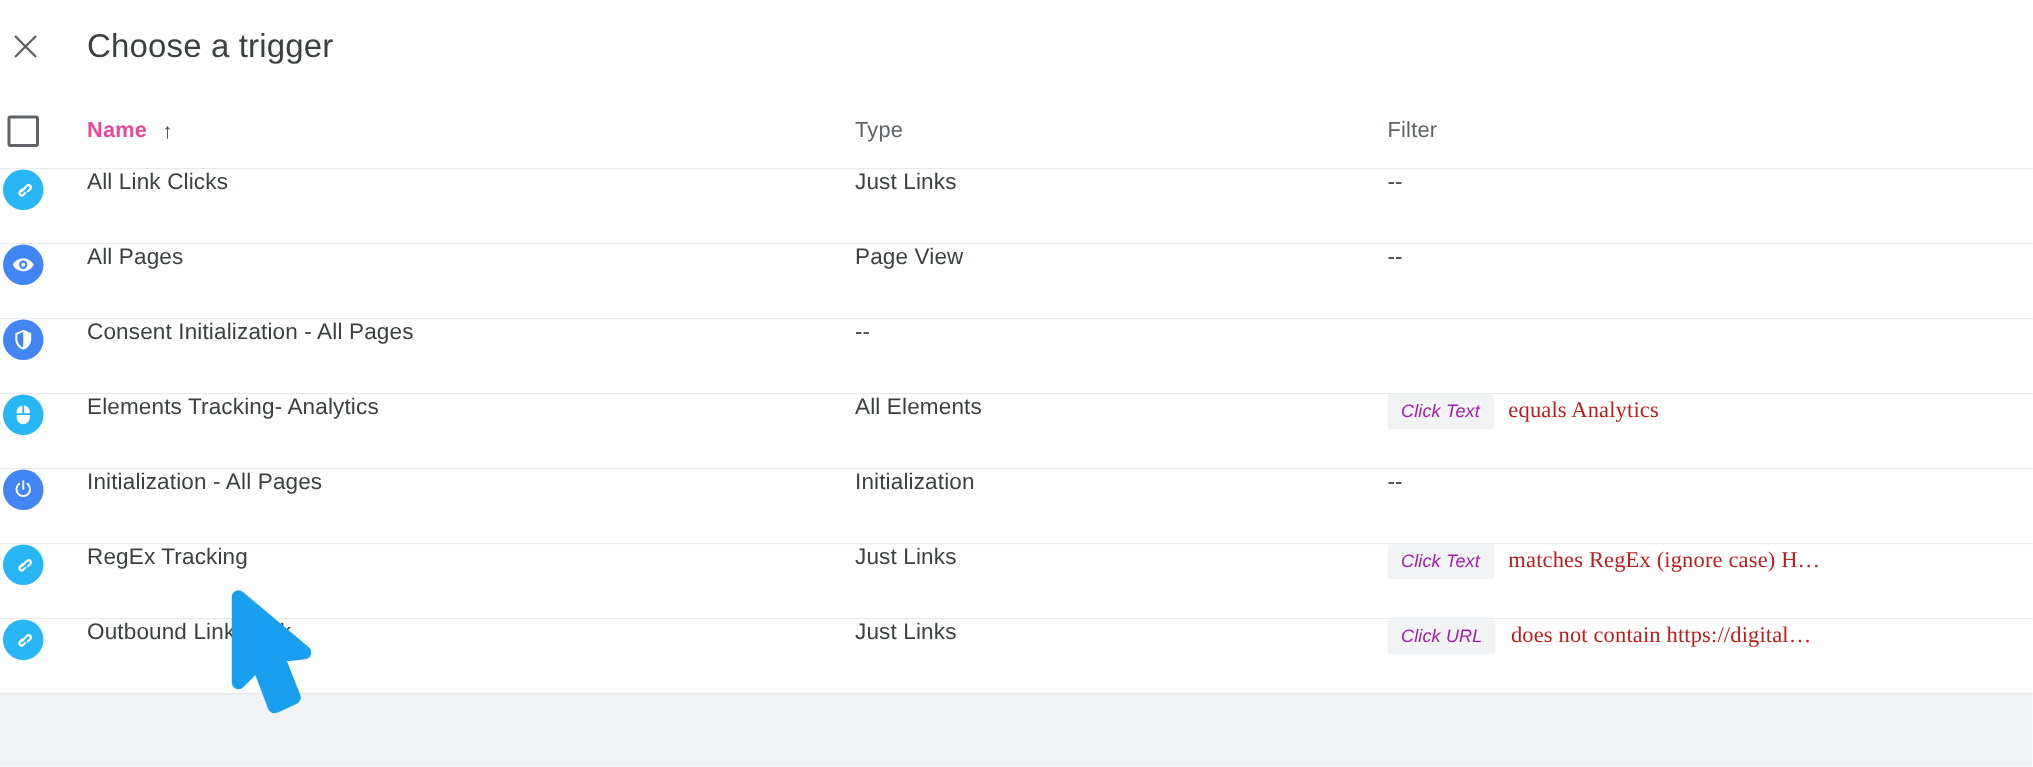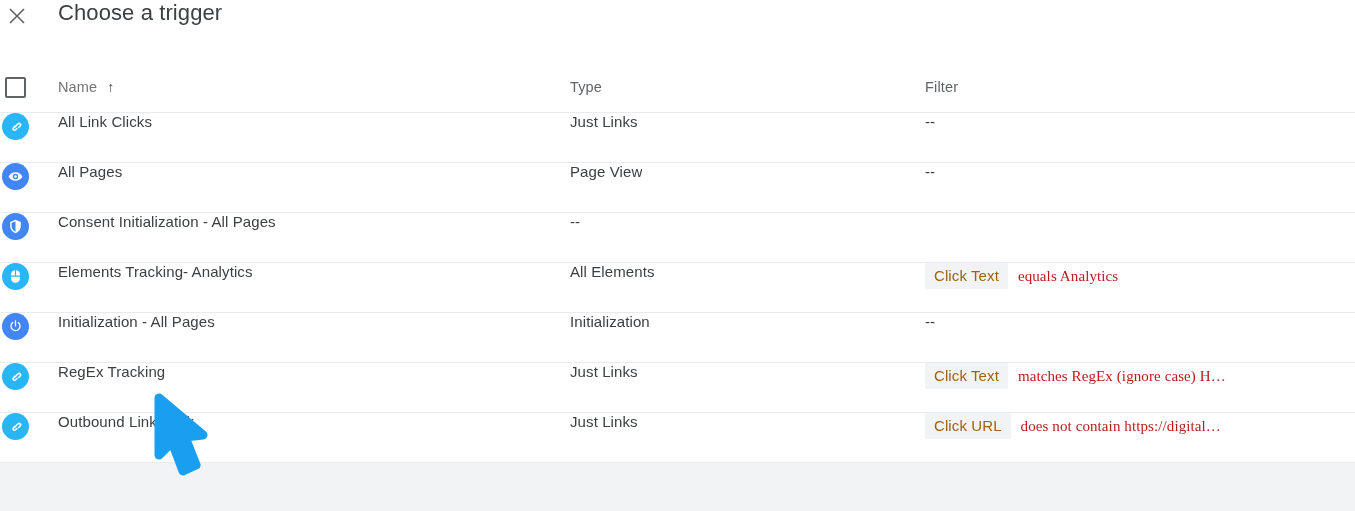--- a/index.html
+++ b/index.html
@@ -18,20 +18,21 @@
   }
 
   
   .dialog-header {
     position: absolute;
     left: 0;
     top: 0;
     width: 1355px;
     height: 62px;
     display: flex;
+    align-items: center;
     background: #ffffff;
   }
   .close-btn {
     width: 32px;
     height: 32px;
     margin-left: 1px;
     display: flex;
     align-items: center;
     justify-content: center;
     cursor: pointer;
@@ -105,22 +106,22 @@
     padding-right: 58px;
     box-sizing: border-box;
   }
   .head-label {
     font-size: 14.5px;
     color: #5f6368;
     font-weight: 400;
     letter-spacing: 0.15px;
   }
   .head-label.sorted {
-    color: #737373;
-    font-weight: 400;
+    color: #ec4899;
+    font-weight: 700;
   }
   .sort-arrow {
     font-size: 14px;
     color: #3c4043;
     line-height: 1;
     margin-left: 2px;
   }
 
   .table-row {
     height: 50px;
@@ -152,27 +153,28 @@
   .cell-text {
     font-size: 15px;
     color: #3c4043;
     letter-spacing: 0.1px;
     white-space: nowrap;
     overflow: hidden;
     text-overflow: ellipsis;
   }
   .filter-chip {
     background: #f1f3f4;
-    color: #a16207;
-    font-size: 15px;
+    color: #a21caf;
+    font-size: 12px;
     padding: 4px 9px 5px 9px;
     border-radius: 2px;
     white-space: nowrap;
     flex: none;
     letter-spacing: 0.1px;
+    font-style: italic;
   }
   .filter-value {
     font-size: 15px;
     color: #b91c1c;
     letter-spacing: 0.1px;
     white-space: nowrap;
     overflow: hidden;
     text-overflow: ellipsis;
     min-width: 0;
     font-family: Liberation Serif, serif;

